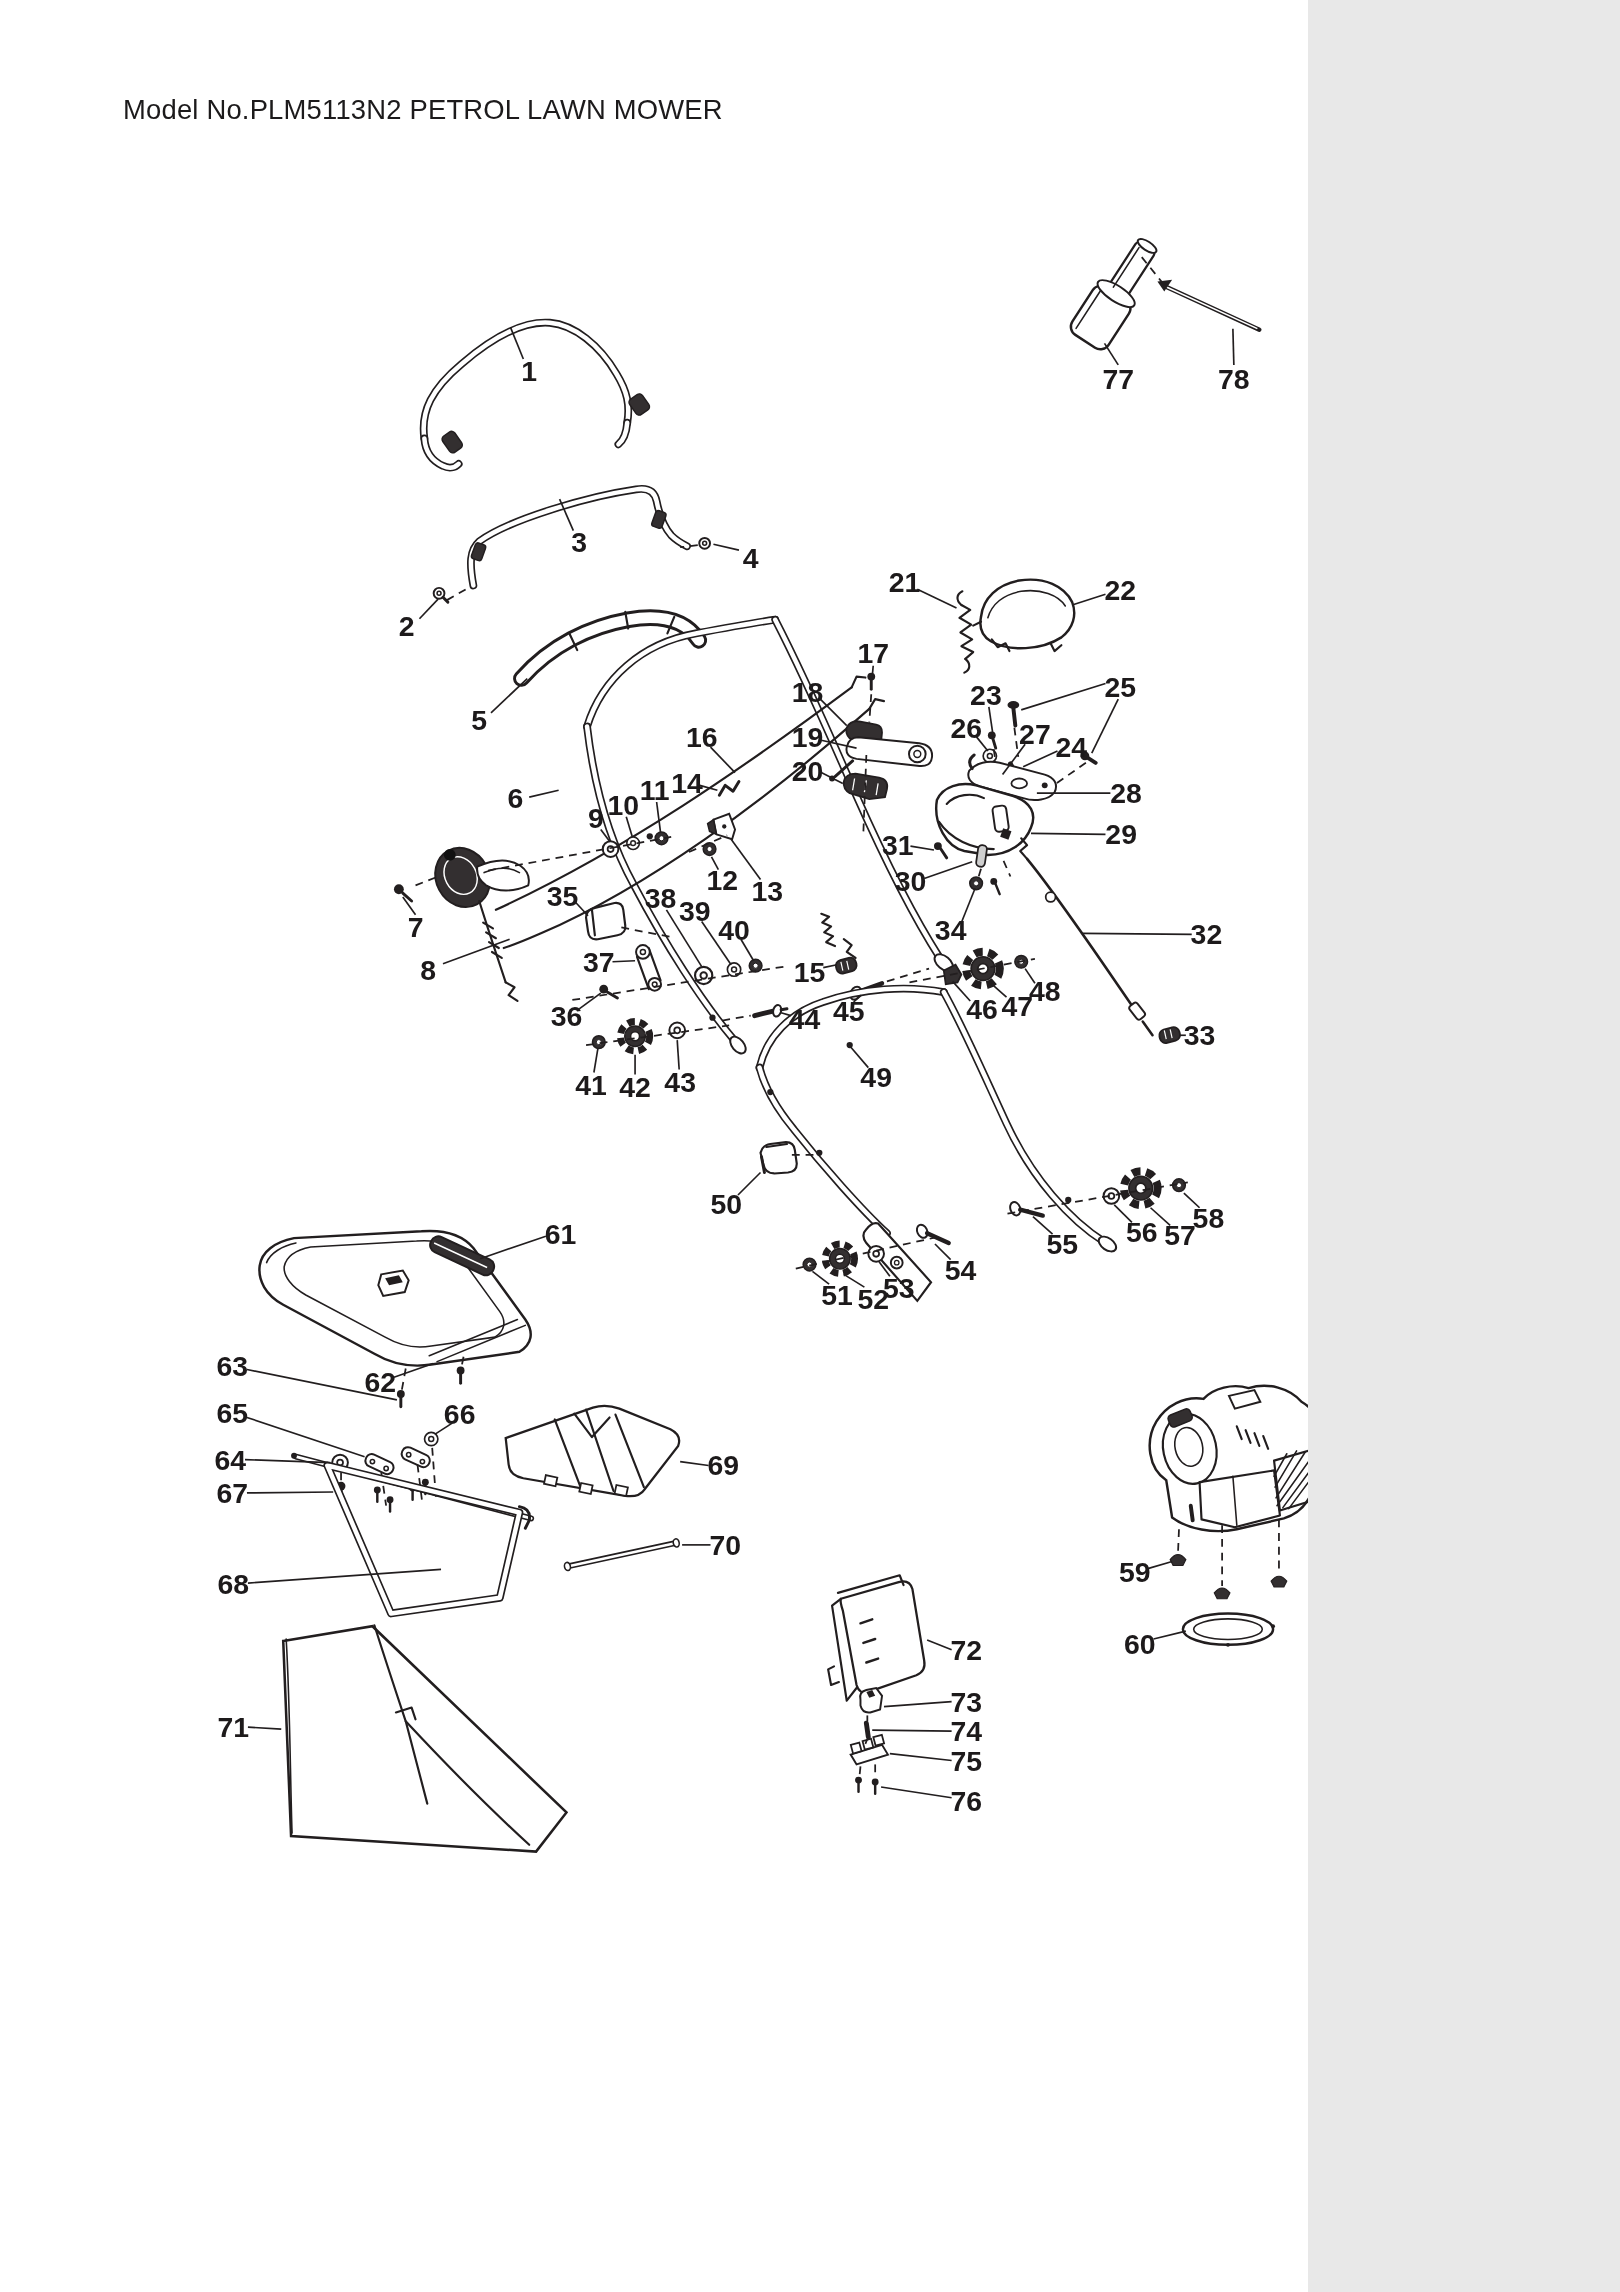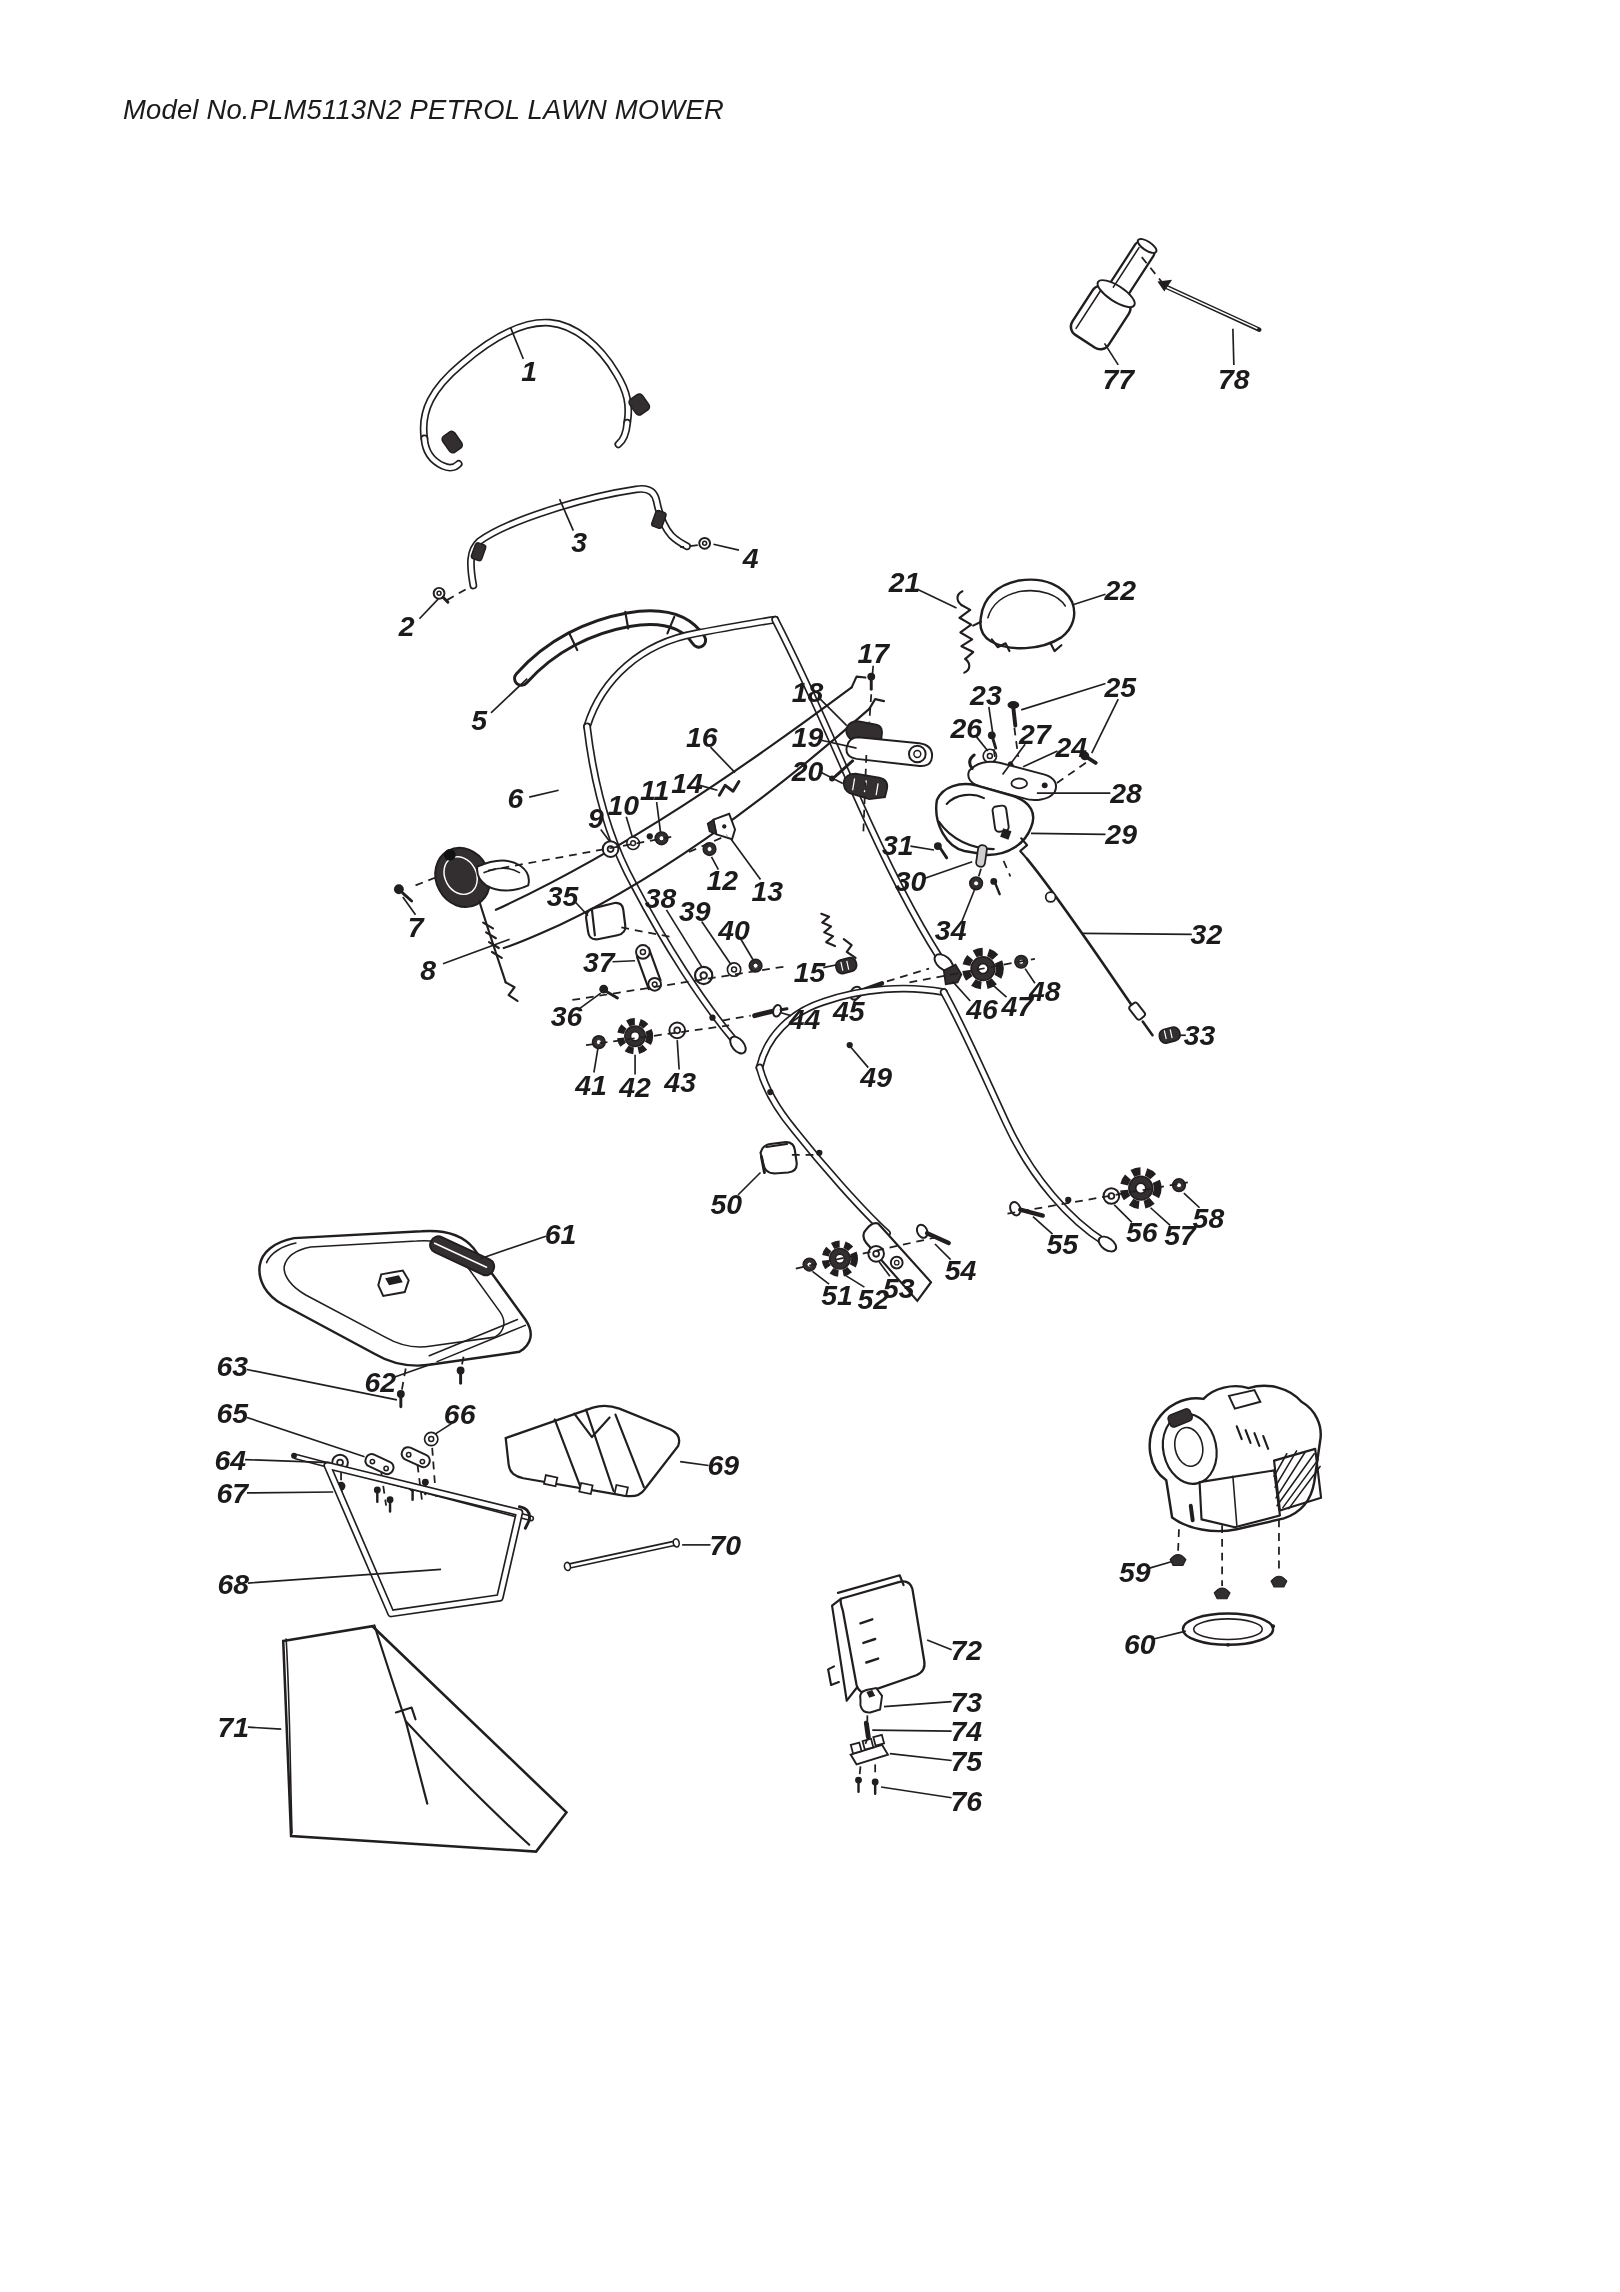--- a/index.html
+++ b/index.html
@@ -1,17 +1,17 @@
 <!DOCTYPE html>
 <html><head>
 <meta charset="utf-8">
 <style>
   html,body{margin:0;padding:0;background:#e8e8e8;}
-  #page{position:relative;width:1620px;height:2293px;background:#ffffff;overflow:hidden;
-        font-family:"Liberation Sans",sans-serif;font-style:italic;}
+  #page{position:relative;width:1308px;height:2293px;background:#ffffff;overflow:hidden;
+        font-family:"Liberation Sans",sans-serif;}
   #title{position:absolute;left:123px;top:94px;font-size:27.4px;color:#1c1a1b;
          letter-spacing:0.2px;white-space:nowrap;}
   svg{position:absolute;left:0;top:0;}
   #lead-layer text{font-family:"Liberation Sans",sans-serif;font-size:29px;font-weight:600;fill:#1d1a1b;}
   .ln{stroke:#221e1f;fill:none;stroke-linecap:round;stroke-linejoin:round;}
   .w1{stroke-width:1.6}.w2{stroke-width:2.2}.w3{stroke-width:3}
   .tubeO{stroke:#221e1f;fill:none;stroke-width:8;stroke-linecap:round;stroke-linejoin:round;}
   .tubeI{stroke:#ffffff;fill:none;stroke-width:4.6;stroke-linecap:round;stroke-linejoin:round;}
   .tubeO2{stroke:#221e1f;fill:none;stroke-width:6;stroke-linecap:round;}
   .tubeI2{stroke:#ffffff;fill:none;stroke-width:2.8;stroke-linecap:round;}

